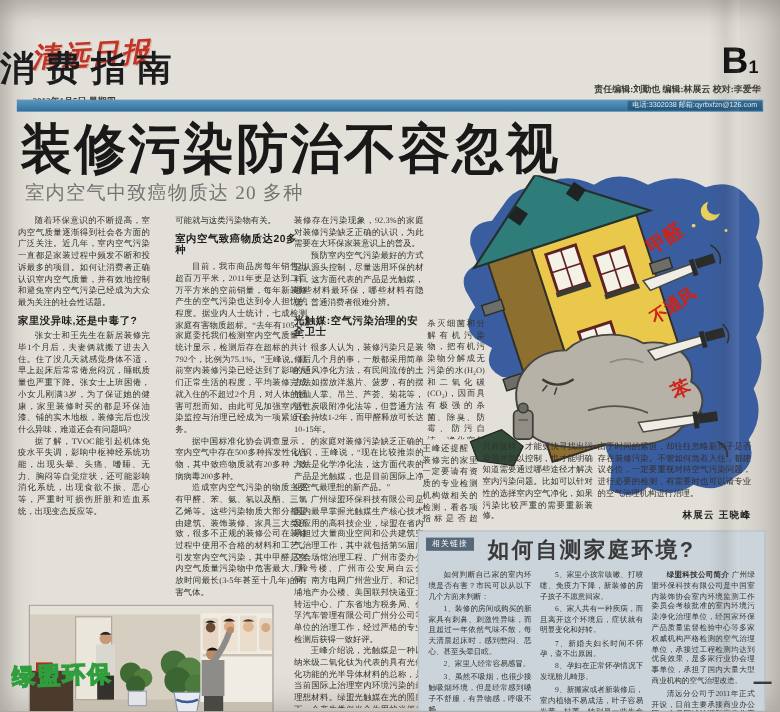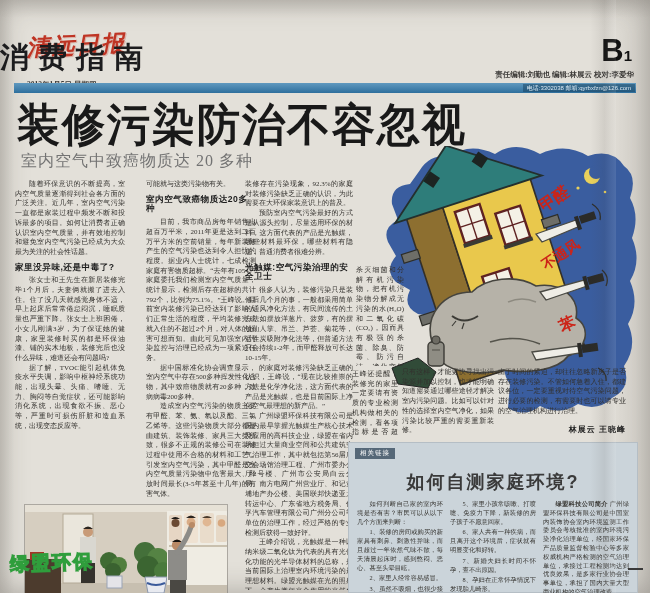--- a/index.html
+++ b/index.html
@@ -44,21 +44,21 @@
   .news-photo{position:absolute;left:25px;top:505px;width:202px;height:88px;overflow:hidden;
         box-shadow:0 0 0 1px rgba(90,85,78,.4);}
   .watermark{position:absolute;left:10px;top:550px;font-family:"Liberation Sans",sans-serif;
         font-weight:900;font-size:19px;letter-spacing:2px;color:rgba(150,225,140,.35);
         -webkit-text-stroke:1.2px #2f9e3c;transform:rotate(-2deg);z-index:5;}
   
   .related-box{position:absolute;left:348px;top:442px;width:290px;height:151px;
         background:#cbd4da;overflow:hidden;box-shadow:inset 0 0 0 1px rgba(140,150,158,.35);}
   .badge{position:absolute;left:7px;top:6px;background:#566878;color:#fff;font-size:6.5px;
         padding:1px 5px;font-family:"Liberation Sans",sans-serif;letter-spacing:1px;}
-  .box-title{margin:28px 0 2px;text-align:center;font-family:"Liberation Sans",sans-serif;
+  .box-title{margin:4px 0 2px;text-align:center;font-family:"Liberation Sans",sans-serif;
         font-weight:bold;font-size:18px;color:#3a3a3a;letter-spacing:2px;}
   .box-cols{display:flex;gap:7px;padding:4px 9px 0;}
   .box-col{flex:1;font-size:6.3px;line-height:8.8px;text-align:justify;color:#35332f;}
   .box-col p{margin:0 0 2px;text-indent:2em;}
   .box-col p b{font-family:"Liberation Sans",sans-serif;}
   .fold-dash{position:absolute;right:7px;top:568px;width:15px;height:2px;background:#3a3a3a;}
 </style>
 </head>
 <body>
 

